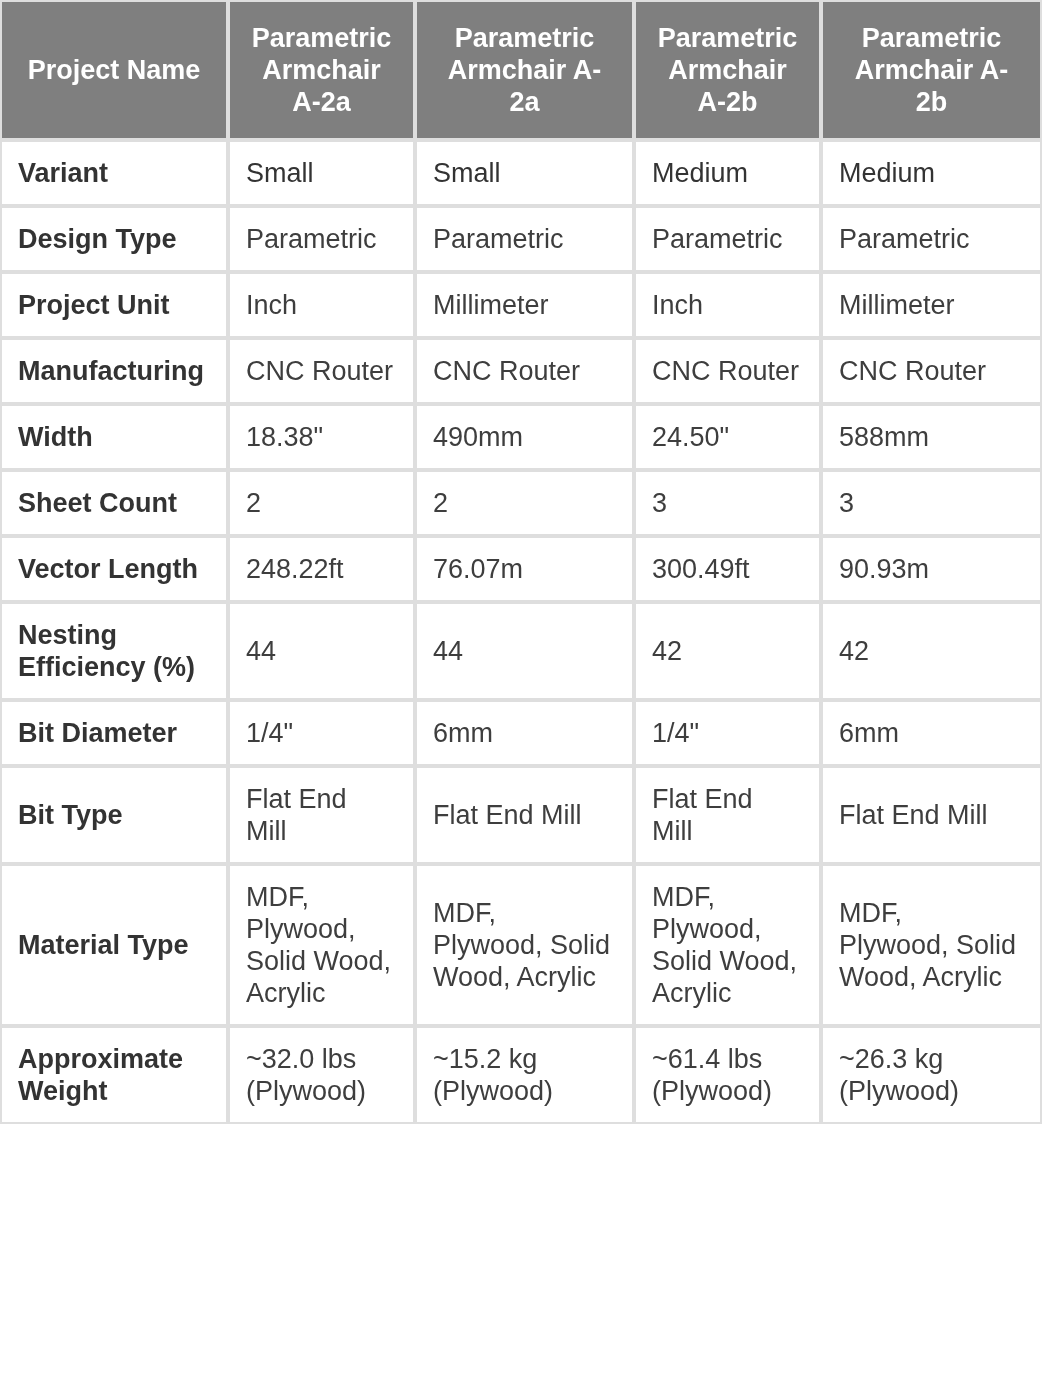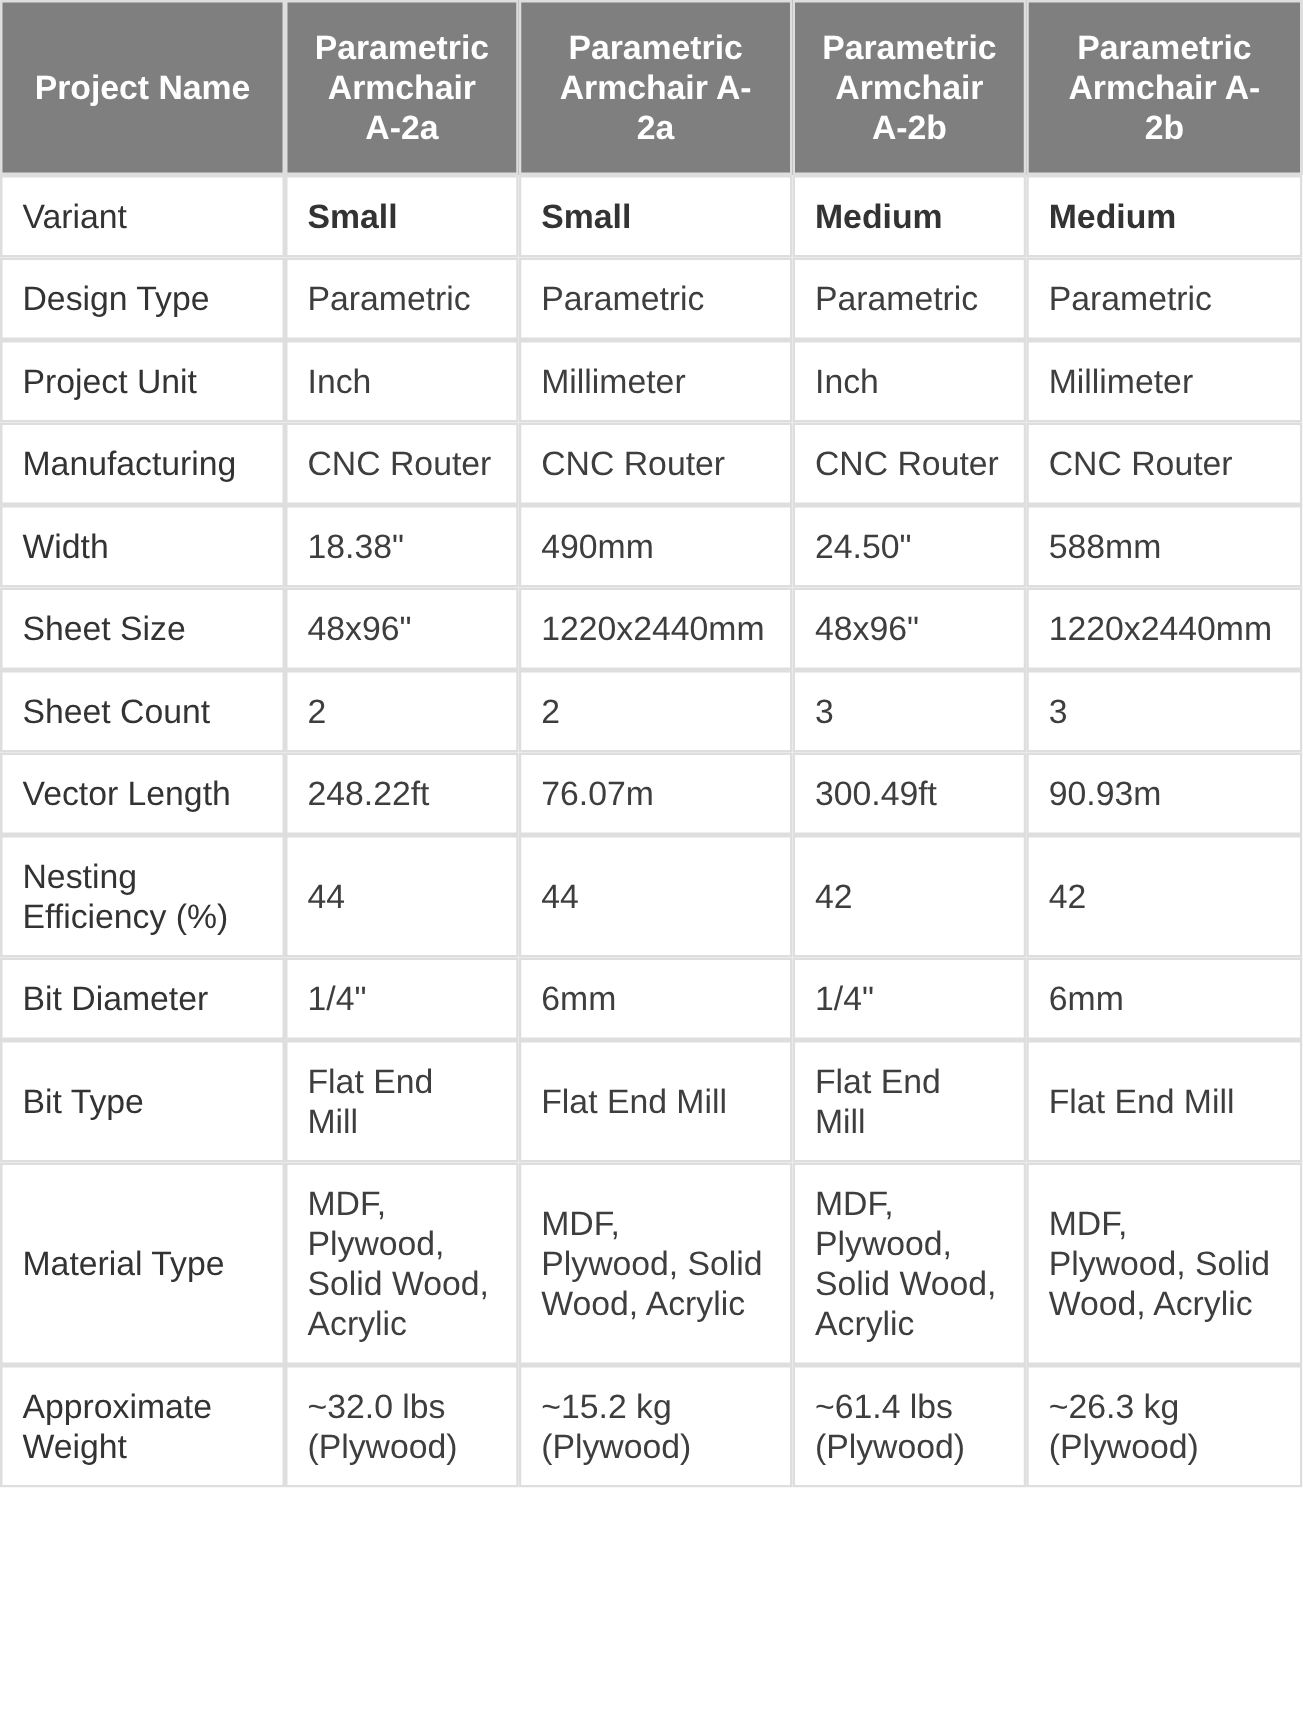--- a/index.html
+++ b/index.html
@@ -27,38 +27,38 @@
     color: #ffffff;
     font-weight: 700;
     font-size: 27px;
     line-height: 32px;
     padding: 20px 12px;
     text-align: center;
   }
   .spec-table tbody th.rowlabel {
     background: #ffffff;
     color: #333333;
-    font-weight: 400;
+    font-weight: 700;
     font-size: 27px;
     line-height: 32px;
     padding: 15px 16px;
     text-align: left;
   }
   .spec-table tbody td {
     background: #ffffff;
     color: #3e3e3e;
     font-weight: 400;
     font-size: 27px;
     line-height: 32px;
     padding: 15px 16px;
     text-align: left;
   }
   
   .spec-table tbody tr:first-child td {
-    font-weight: 700;
+    font-weight: 400;
     color: #333333;
   }
 </style>
 </head>
 <body>
 
 <table class="spec-table">
   <colgroup>
     <col style="width:228px">
     <col style="width:187px">
@@ -111,27 +111,20 @@
         <td>CNC Router</td>
         <td>CNC Router</td>
         <td>CNC Router</td>
       </tr>
       <tr>
         <th class="rowlabel">Width</th>
         <td>18.38"</td>
         <td>490mm</td>
         <td>24.50"</td>
         <td>588mm</td>
-      </tr>
-      <tr>
-        <th class="rowlabel">Sheet Size</th>
-        <td>48x96"</td>
-        <td>1220x2440mm</td>
-        <td>48x96"</td>
-        <td>1220x2440mm</td>
       </tr>
       <tr>
         <th class="rowlabel">Sheet Count</th>
         <td>2</td>
         <td>2</td>
         <td>3</td>
         <td>3</td>
       </tr>
       <tr>
         <th class="rowlabel">Vector Length</th>

